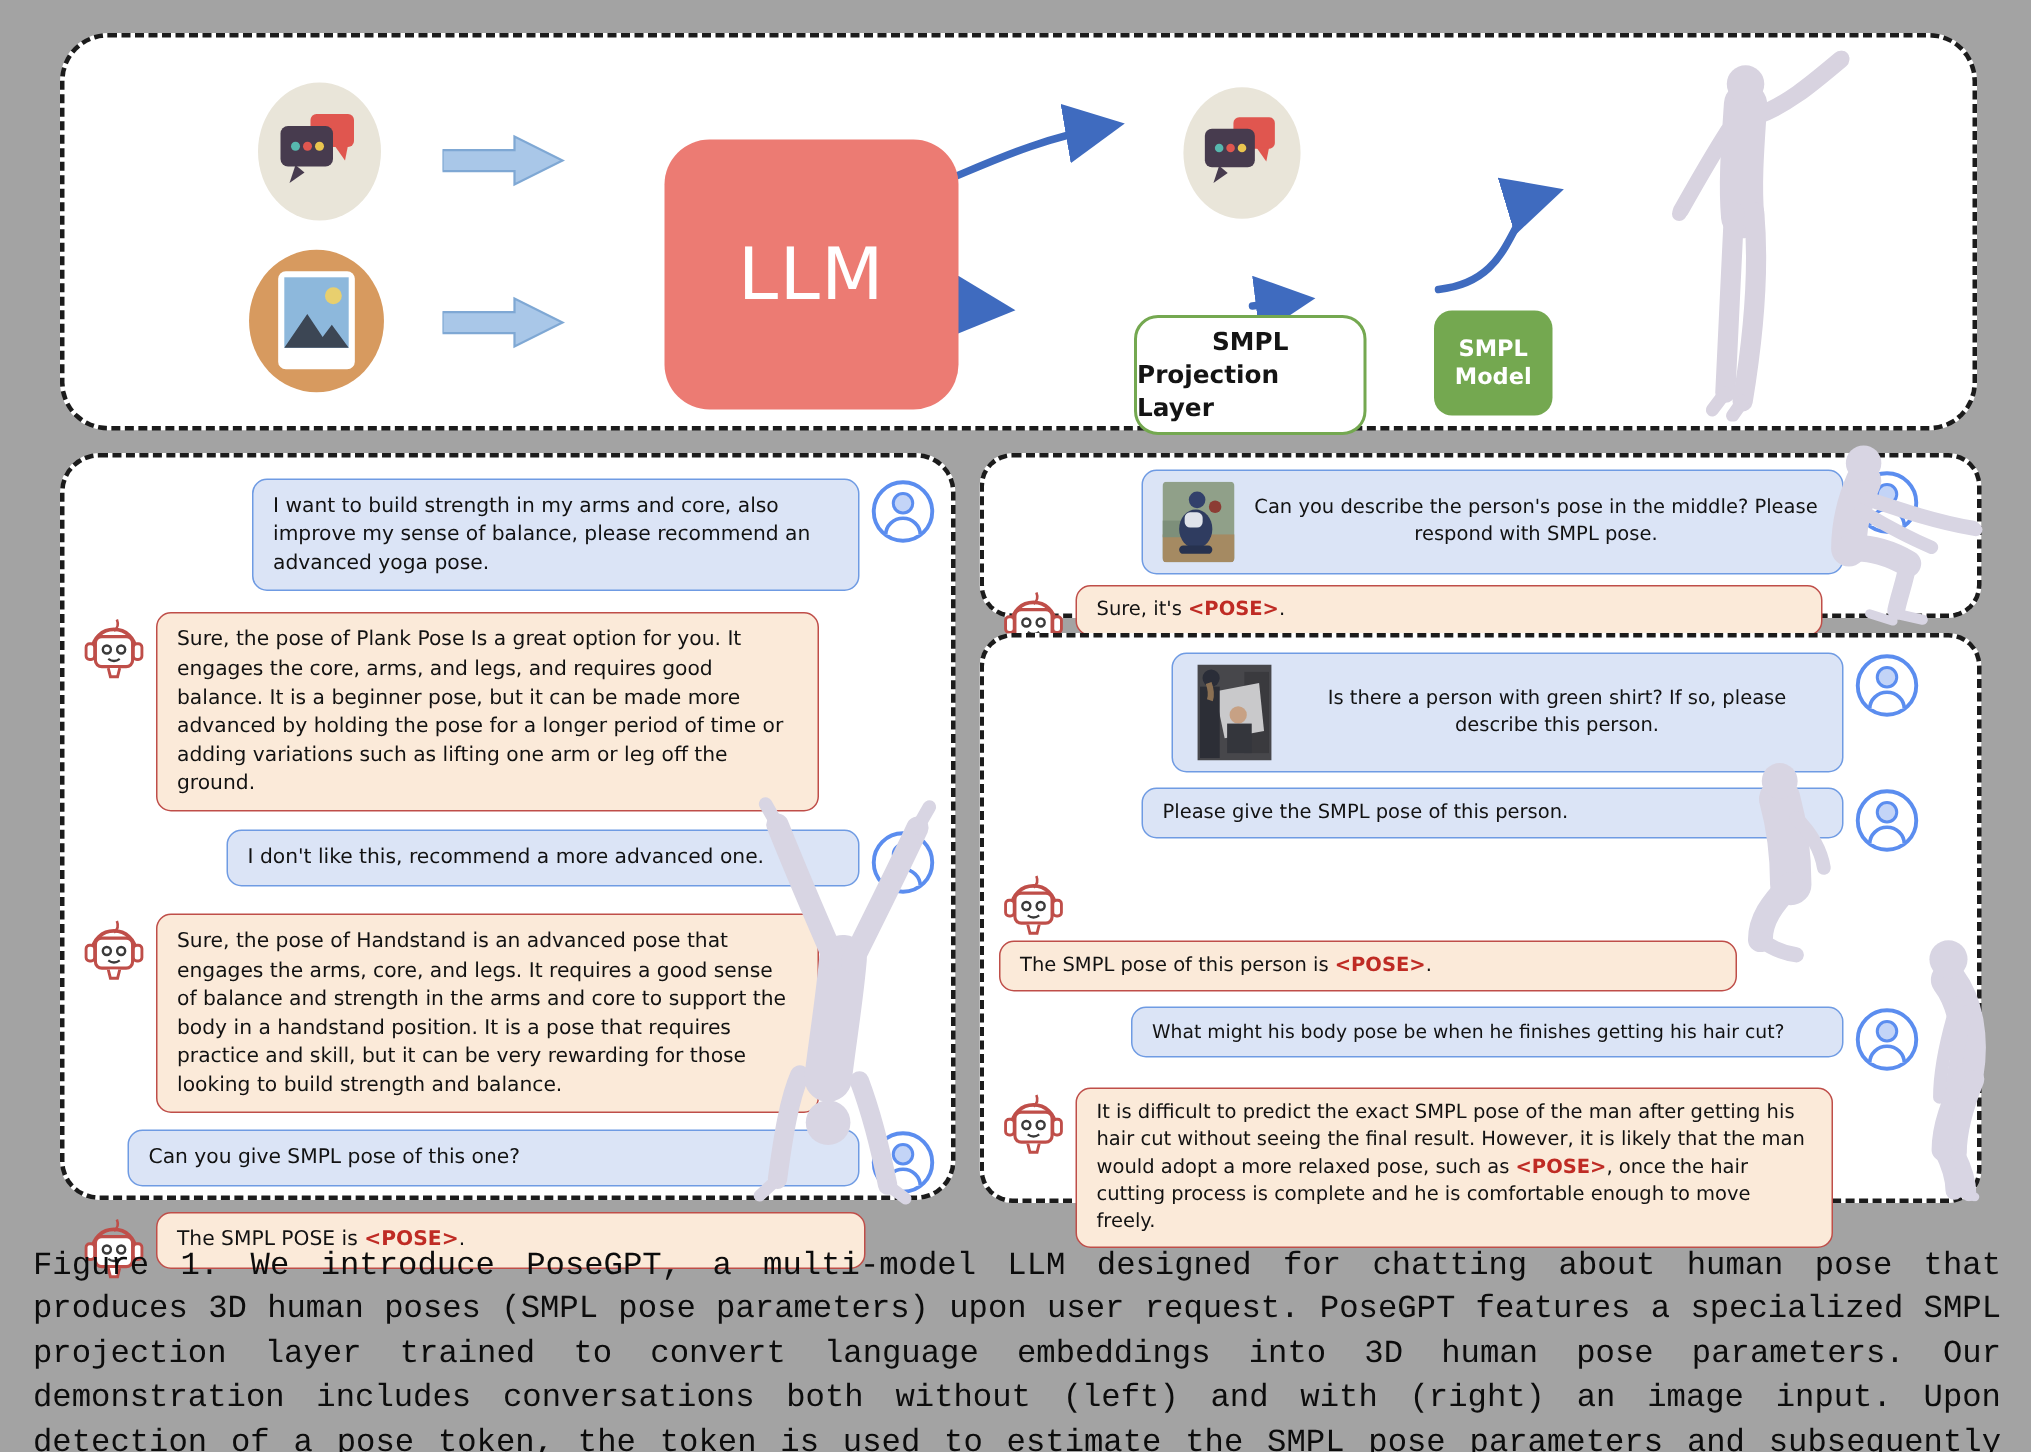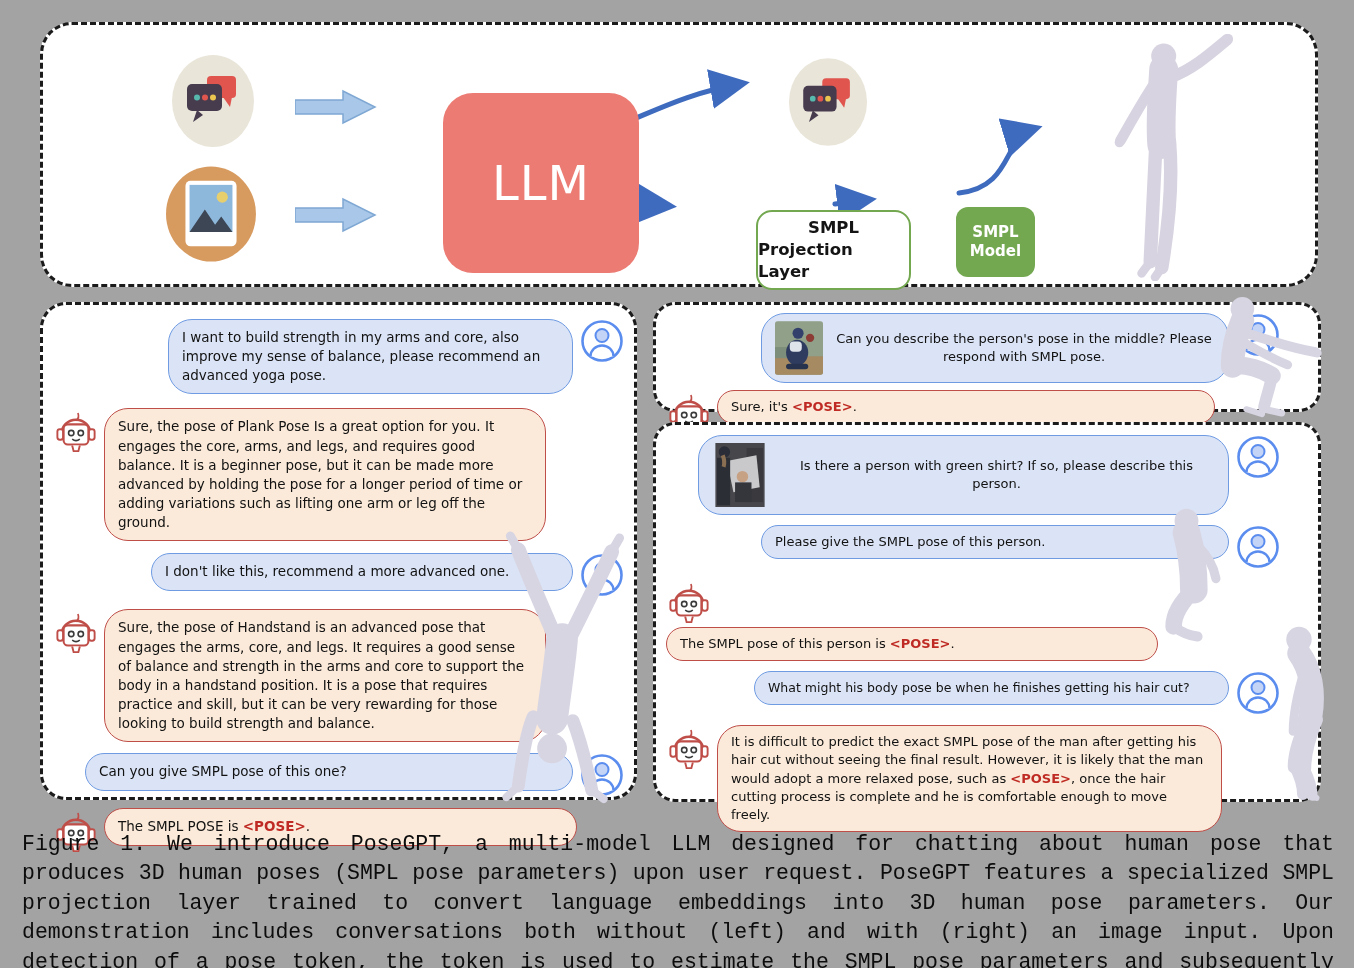--- a/index.html
+++ b/index.html
@@ -15,21 +15,21 @@
            display:flex;align-items:center;justify-content:center;color:#fff;font-size:48px;letter-spacing:1px;}
   .proj-box{position:absolute;left:713px;top:185px;width:155px;height:80px;background:#fff;border:2.5px solid #74a850;
             border-radius:16px;display:flex;flex-direction:column;align-items:center;justify-content:center;
             font-size:16.5px;font-weight:bold;color:#141414;line-height:1.35;box-sizing:border-box;}
   .model-box{position:absolute;left:913px;top:182px;width:79px;height:70px;background:#74a850;border-radius:12px;
              display:flex;flex-direction:column;align-items:center;justify-content:center;color:#fff;
              font-size:15px;font-weight:bold;line-height:1.3;}
   
   .row{display:flex;align-items:flex-start;}
   .row.user{justify-content:flex-end;}
-  .bubble{box-sizing:border-box;border-radius:24px;padding:8px 13px;font-size:13.5px;line-height:1.42;color:#121212;}
+  .bubble{box-sizing:border-box;border-radius:10px;padding:8px 13px;font-size:13.5px;line-height:1.42;color:#121212;}
   .user-b{background:#dbe4f6;border:1.6px solid #6f9be3;}
   .bot-b{background:#fbead9;border:1.6px solid #bf4e49;}
   .rp .bubble{font-size:13px;line-height:1.4;padding:7px 13px;}
   .avatar{flex:0 0 auto;}
   .avatar.user-a{width:44px;height:44px;margin-left:7px;}
   .avatar.bot-a{width:42px;height:46px;margin:2px 7px 0 2px;}
   .img-in-bubble{flex:0 0 auto;border-radius:3px;overflow:hidden;margin-right:10px;}
   .bubble-flex{display:flex;align-items:center;}
   .bubble-flex .msg-text{flex:1;text-align:center;}
   .pose{color:#bf2b24;font-weight:bold;}
@@ -211,21 +211,21 @@
           <use href="#sym-robot"></use>
         </svg>
       <div class="bubble bot-b" style="width:498px;">
         <span>Sure, it's </span><span class="pose">&lt;POSE&gt;</span><span>.</span>
       </div>
     </div>
   </div>
 
   <div class="panel right-bottom-panel rp">
     <div class="row user" style="margin-top:2px;margin-right:28px;">
-      <div class="bubble user-b bubble-flex" style="width:531px;">
+      <div class="bubble user-b bubble-flex" style="width:448px;">
         <svg class="img-in-bubble" width="56" height="64" viewBox="0 0 60 78">
           <rect width="60" height="78" fill="#47474b"></rect>
           <rect x="38" y="6" width="20" height="66" fill="#3a3a3e"></rect>
           <path d="M14,22 L50,15 L54,54 L22,60 z" fill="#c9c9cb"></path>
           <rect x="2" y="18" width="16" height="58" fill="#2c2e36"></rect>
           <circle cx="11" cy="11" r="7" fill="#2a2d38"></circle>
           <path d="M9,15 q3,8 1,14" stroke="#8a6f52" stroke-width="5" fill="none"></path>
           <circle cx="33" cy="41" r="7" fill="#c7a184"></circle>
           <rect x="24" y="48" width="20" height="24" fill="#34363c"></rect>
         </svg>

